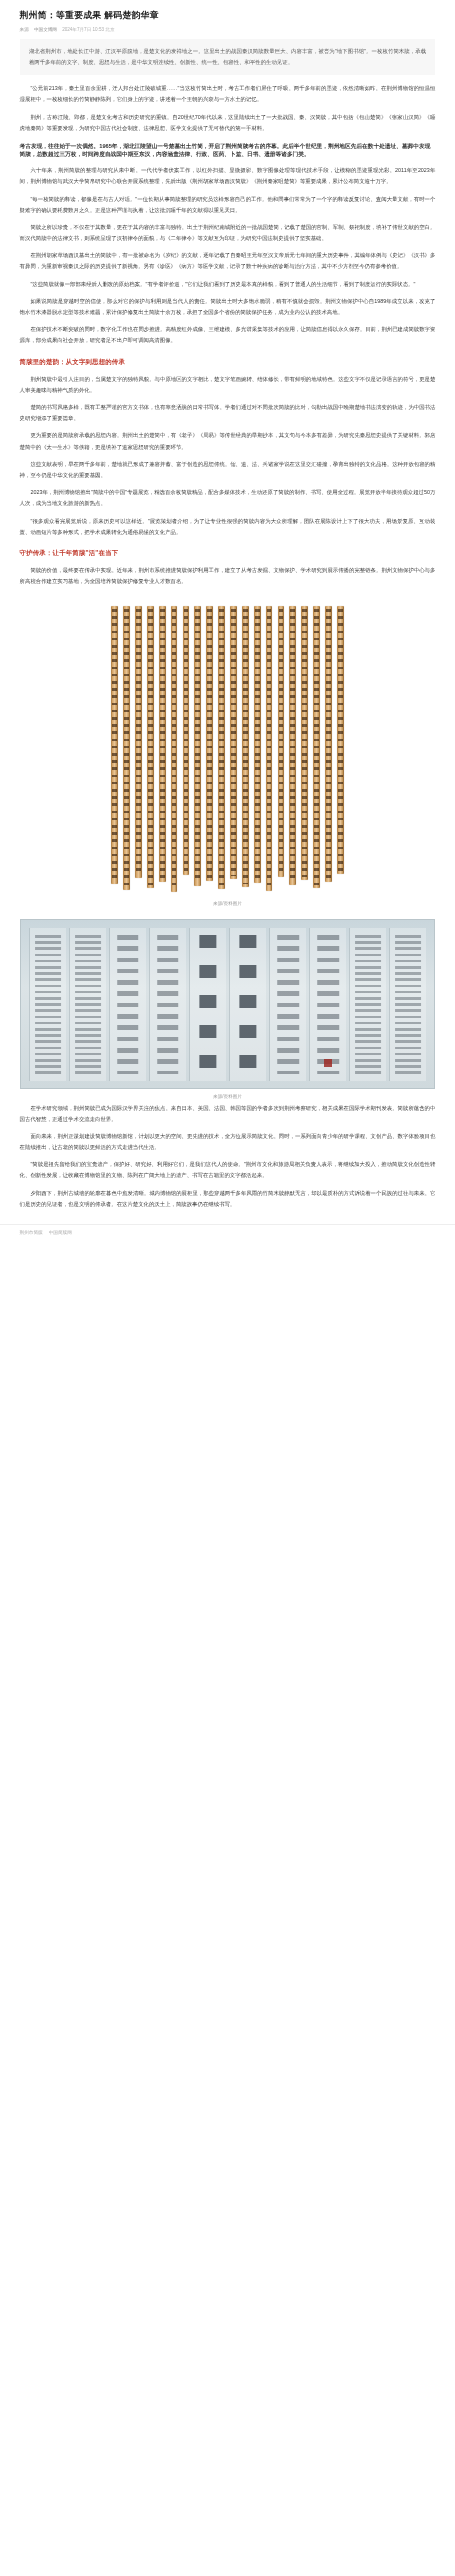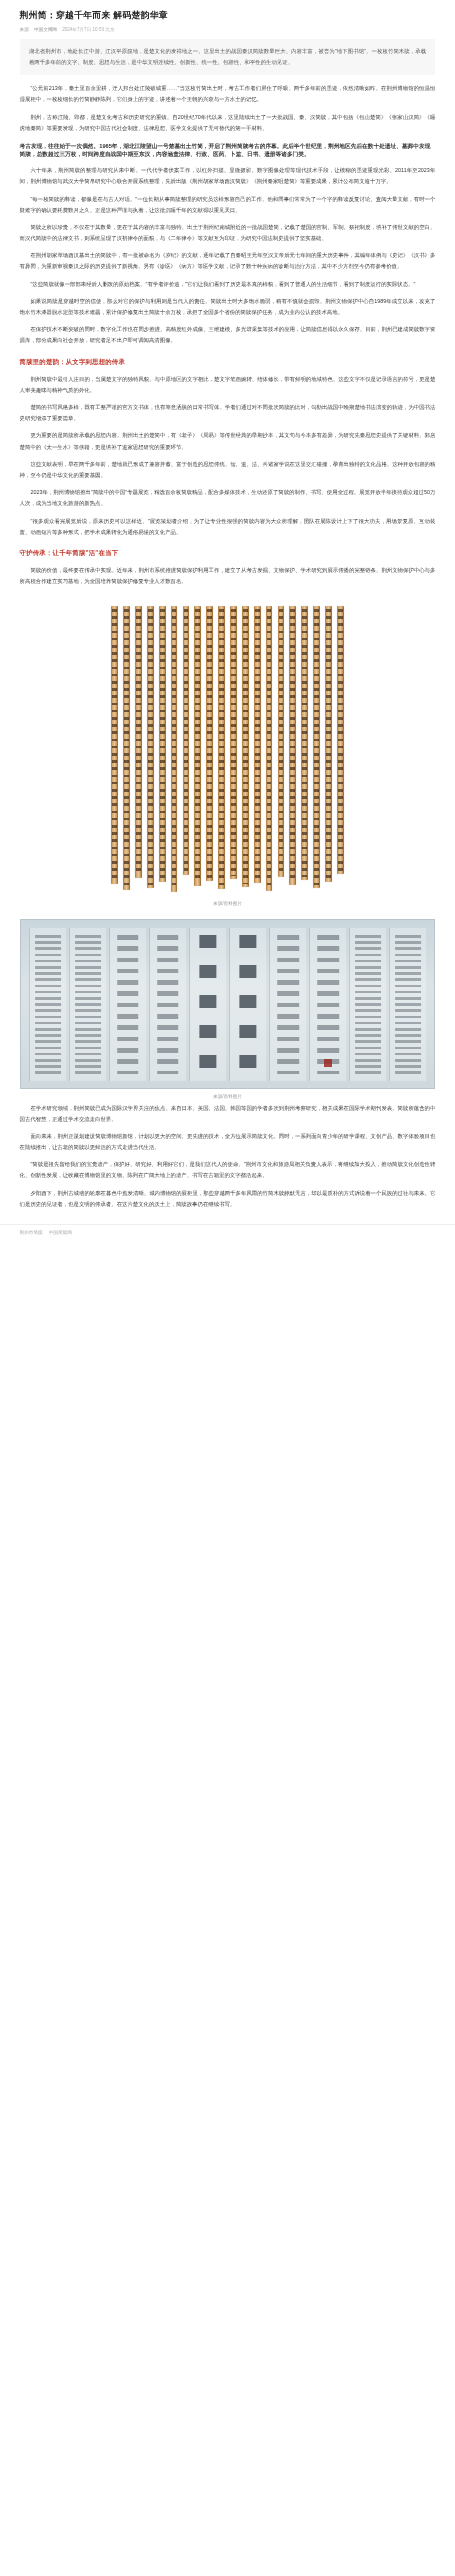--- a/index.html
+++ b/index.html
@@ -203,21 +203,21 @@
     border-top: 0.5px solid #eeeeee;
   }
 </style>
 </head>
 <body>
 
 <div class="page">
 
   <div class="content">
 
-    <h1 class="title">荆州简：穿越千年而来 解码楚韵华章</h1>
+    <h1 class="title">荆州简：等重要成果 解码楚韵华章</h1>
 
     <div class="meta">
       <span>来源</span>
       <span class="src">中国文博网</span>
       <span class="date">2024年7月7日 10:53 北京</span>
     </div>
 
     <div class="lead-box">
       <p>湖北省荆州市，地处长江中游、江汉平原腹地，是楚文化的发祥地之一。这里出土的战国秦汉简牍数量巨大、内容丰富，被誉为"地下图书馆"。一枚枚竹简木牍，承载着两千多年前的文字、制度、思想与生活，是中华文明连续性、创新性、统一性、包容性、和平性的生动见证。</p>
     </div>

